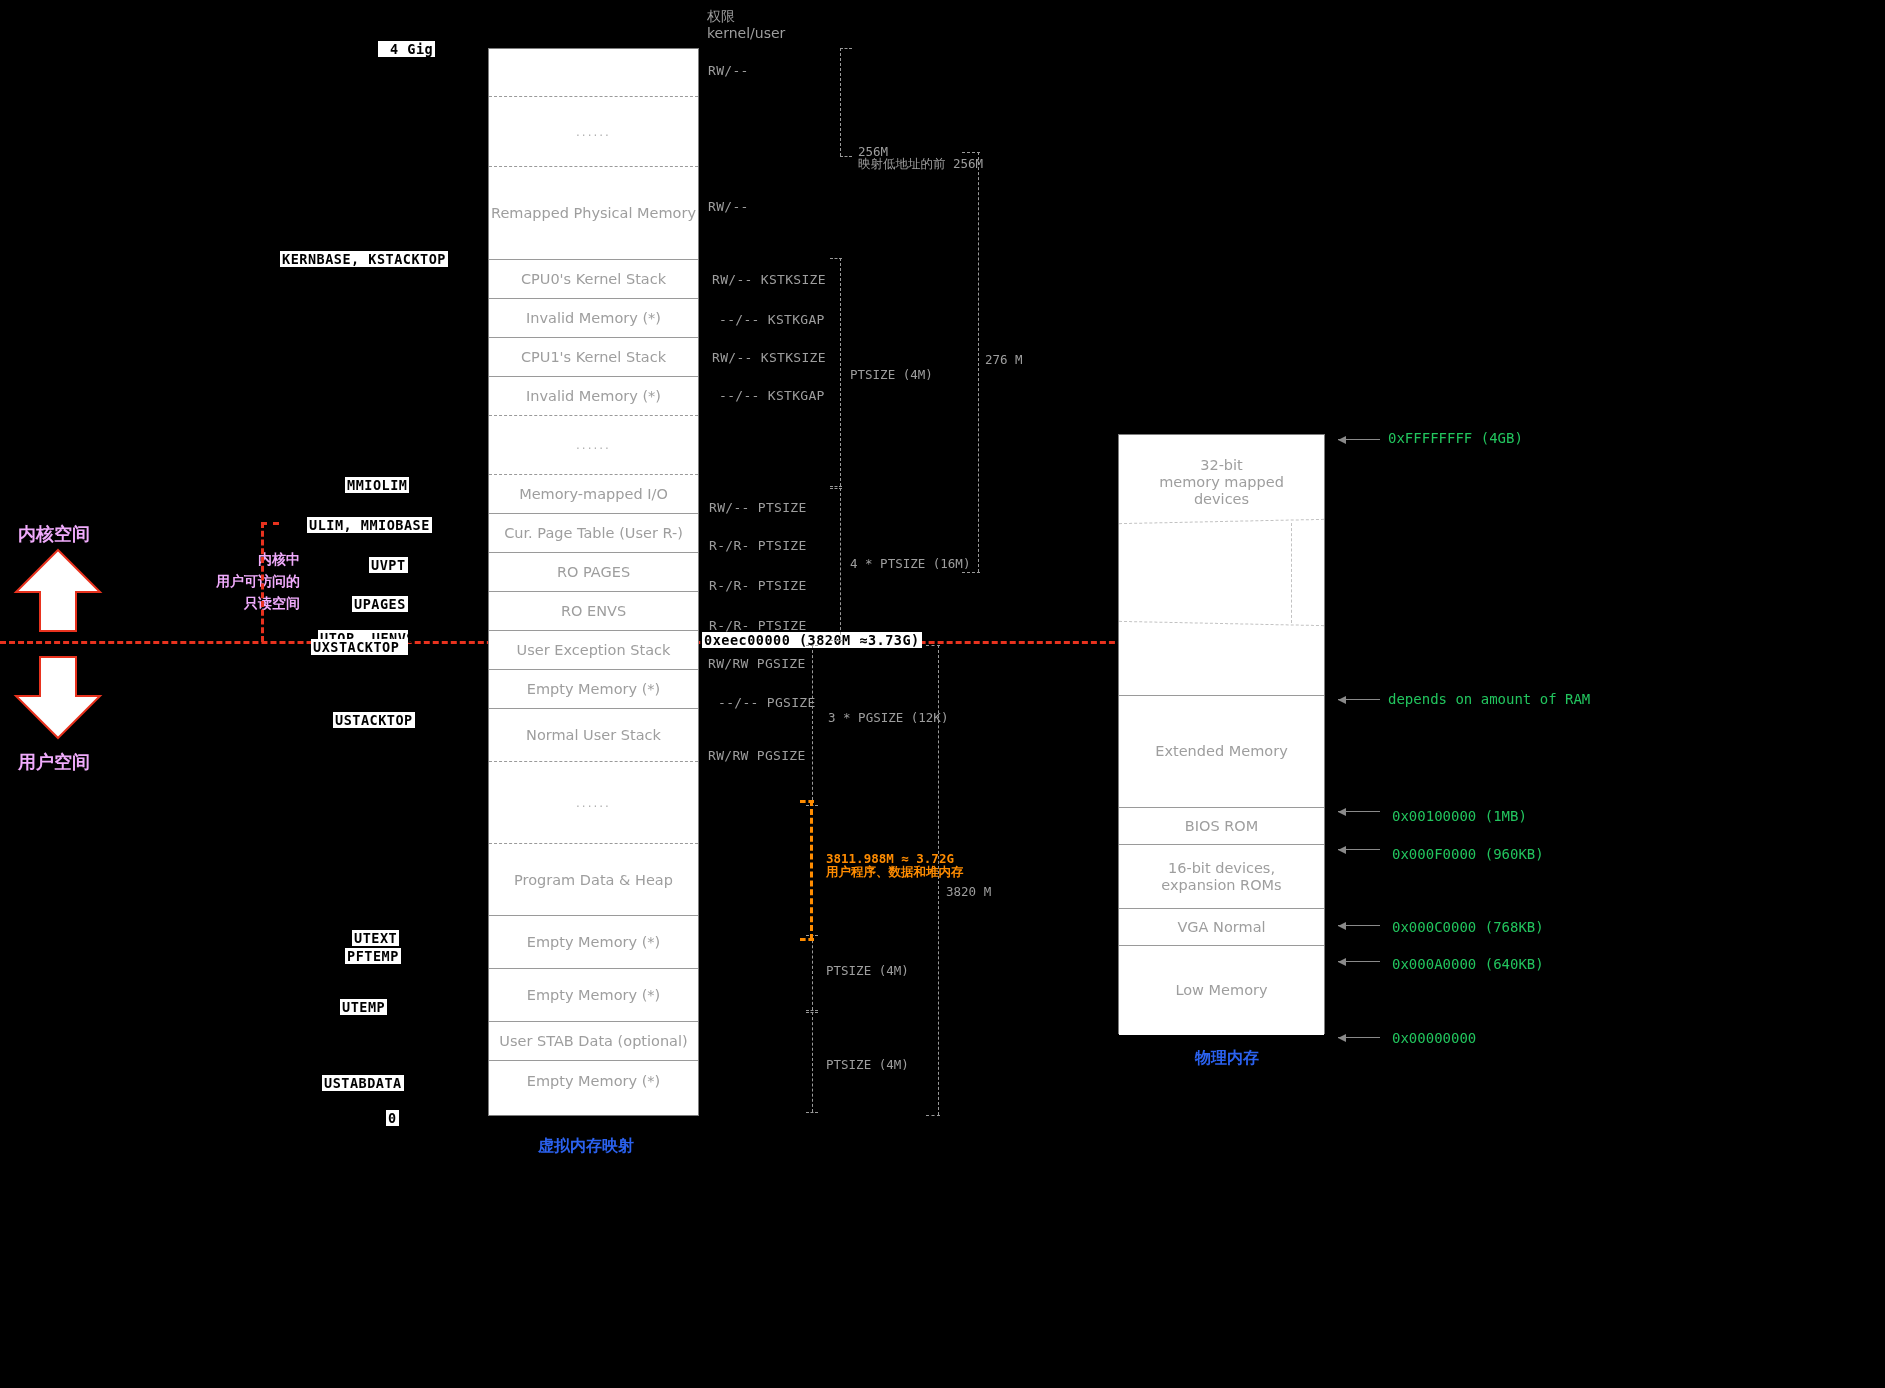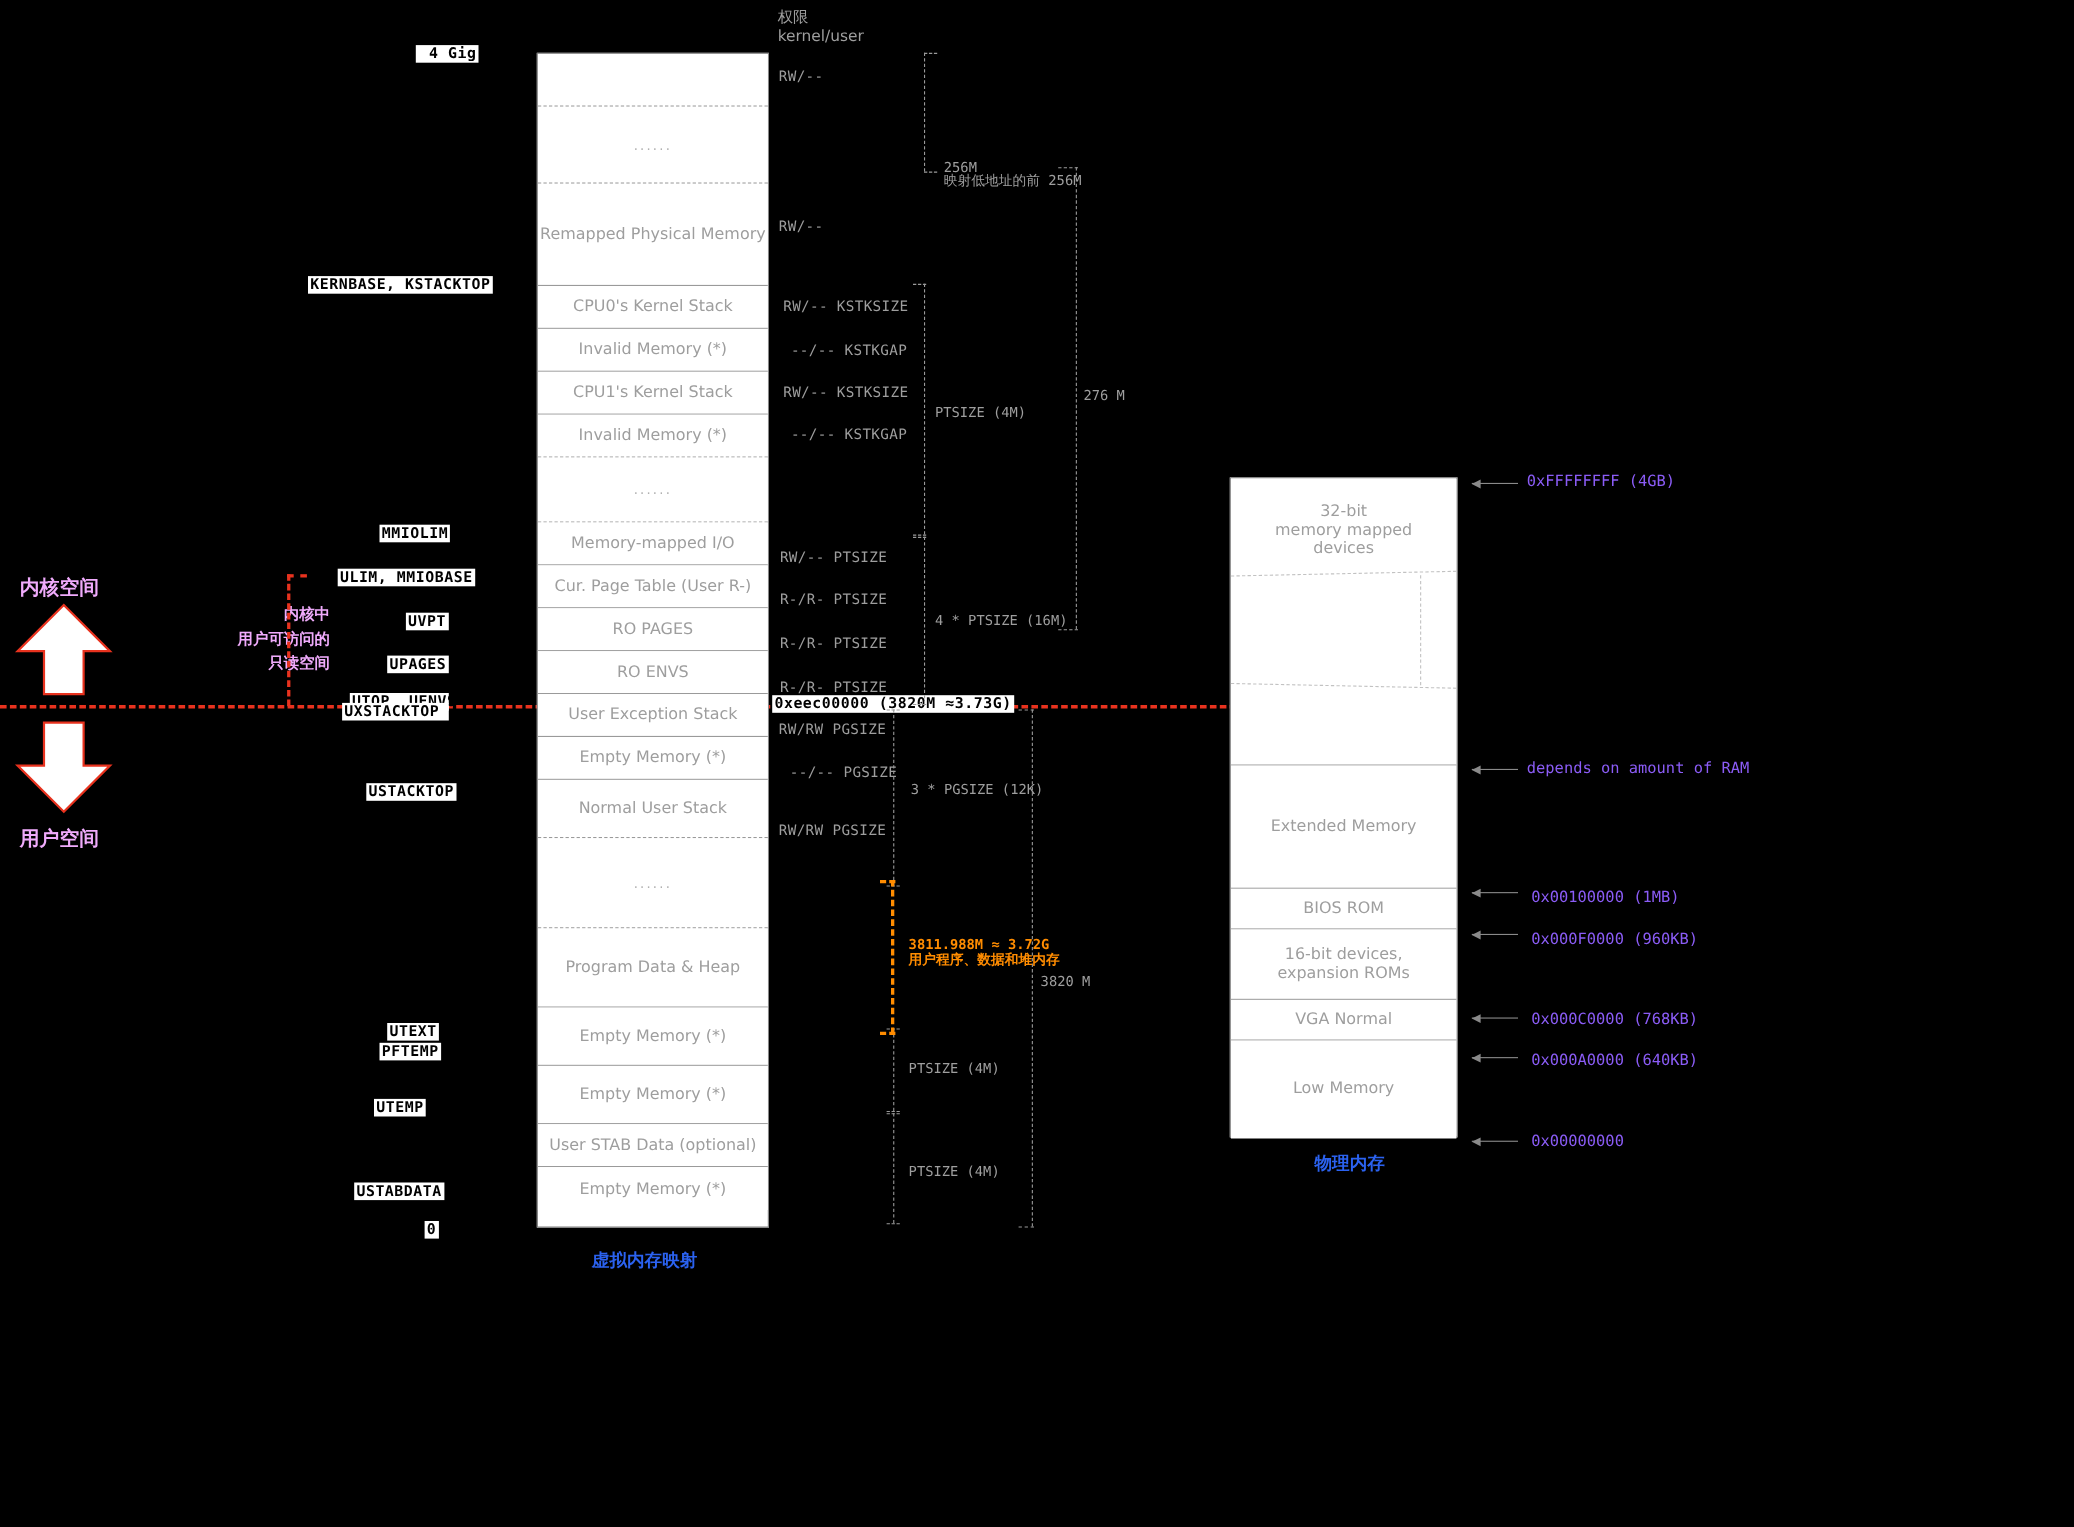--- a/index.html
+++ b/index.html
@@ -36,21 +36,21 @@
         font-family:"DejaVu Sans",sans-serif;text-align:center;line-height:17px;
         border-bottom:1px solid #9a9a9a;background:#fff;}
   .prow.nob{border-bottom:none;}
   .zig{position:absolute;left:0;width:100%;height:0;border-top:1px dashed #bbb;}
 
   
   .harrow{position:absolute;height:1px;background:#8a8a8a;}
   .harrow:before{content:"";position:absolute;left:0;top:-3.5px;width:0;height:0;
       border-top:4px solid transparent;border-bottom:4px solid transparent;
       border-right:8px solid #8a8a8a;}
-  .addr{font-family:"DejaVu Sans Mono",monospace;font-size:14px;color:#8b5cf6;
+  .addr{font-family:"DejaVu Sans Mono",monospace;font-size:14px;color:#22c55e;
         white-space:nowrap;}
   .redtxt{color:#f0abfc;font-weight:700;white-space:nowrap;}
   #red-divider{left:0;top:641px;width:1160px;height:0;
      border-top:3px dashed #e8321e;}
 
   
   .vline{position:absolute;width:0;border-left:1.5px dashed #9a9a9a;}
   .hline{position:absolute;height:0;border-top:1.5px dashed #9a9a9a;}
   .oline{position:absolute;width:0;border-left:3px dashed #ff8c00;}
   .ohline{position:absolute;height:0;border-top:3px dashed #ff8c00;}

